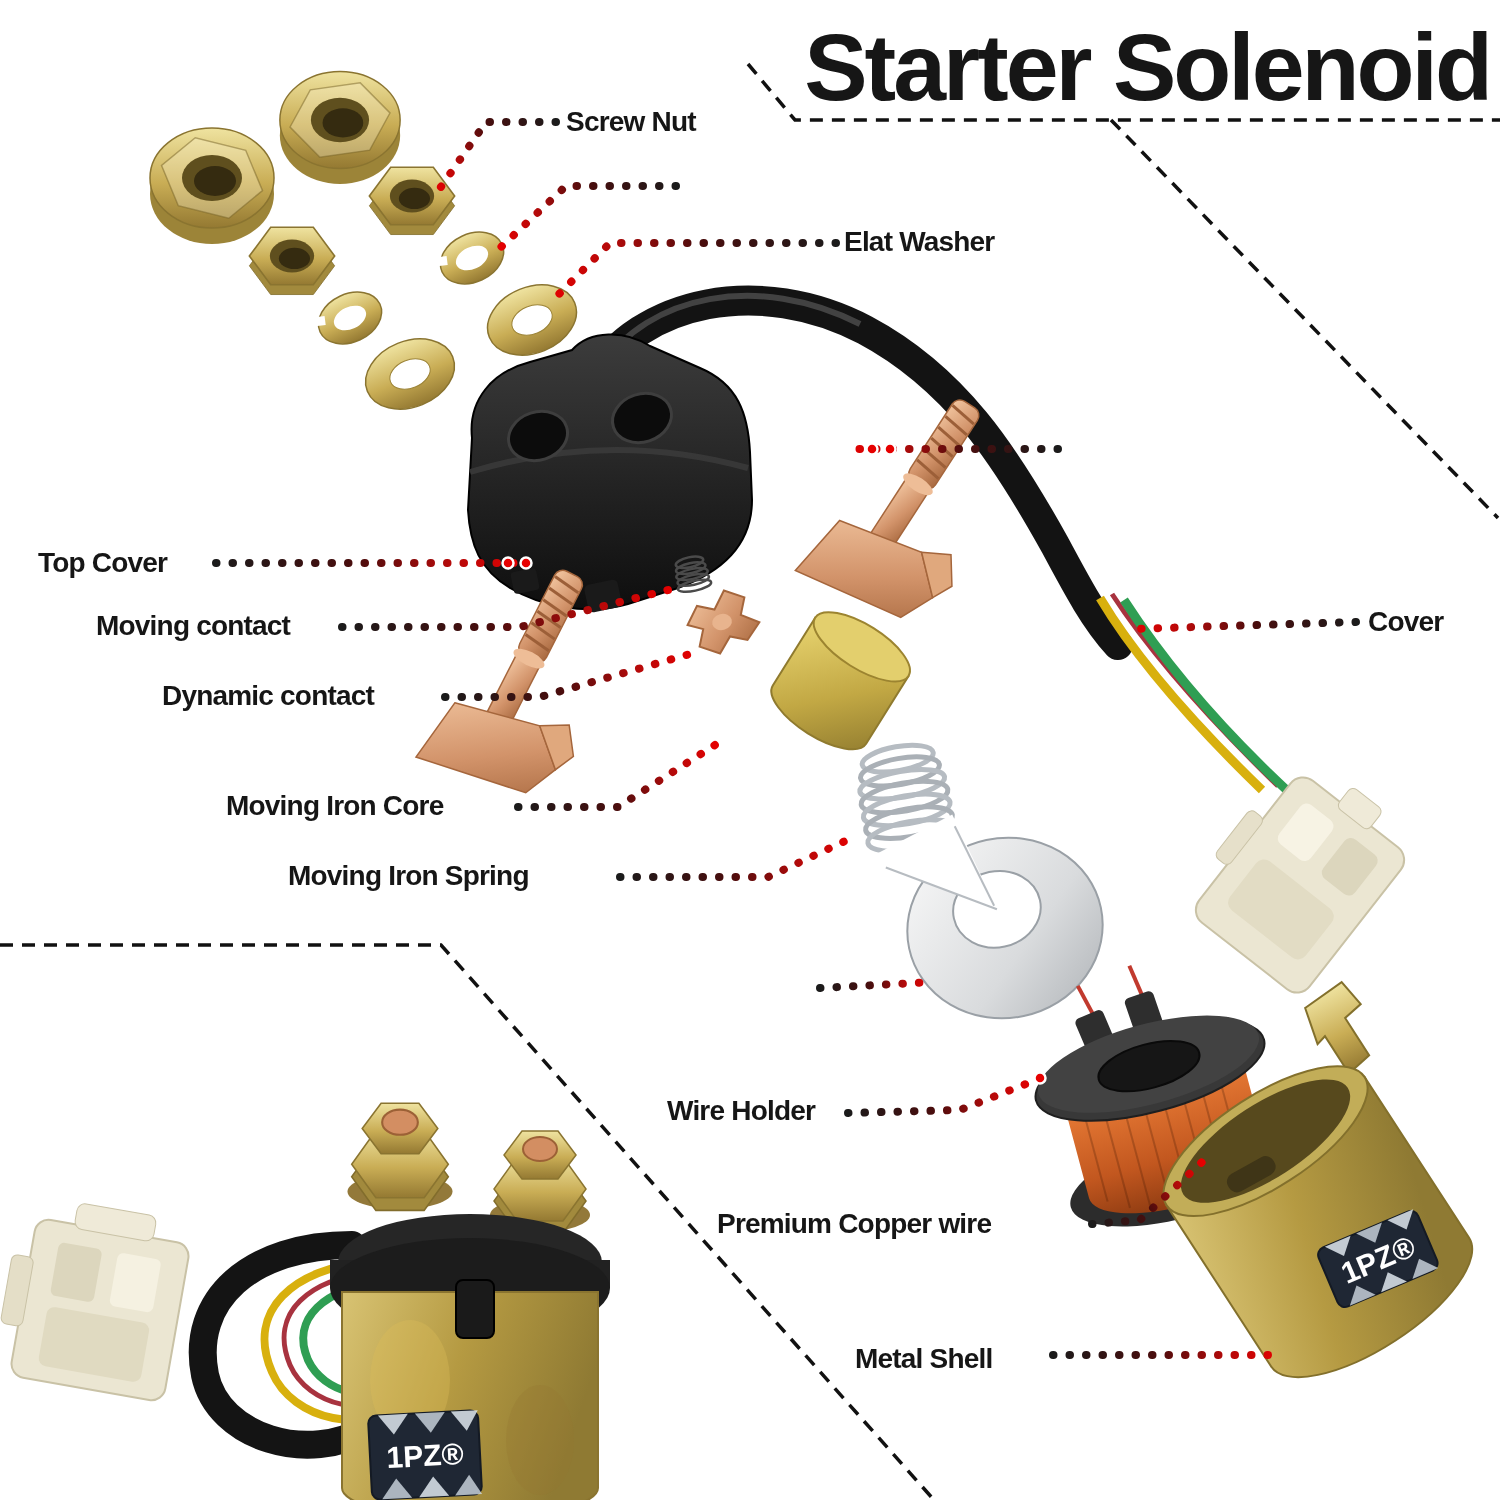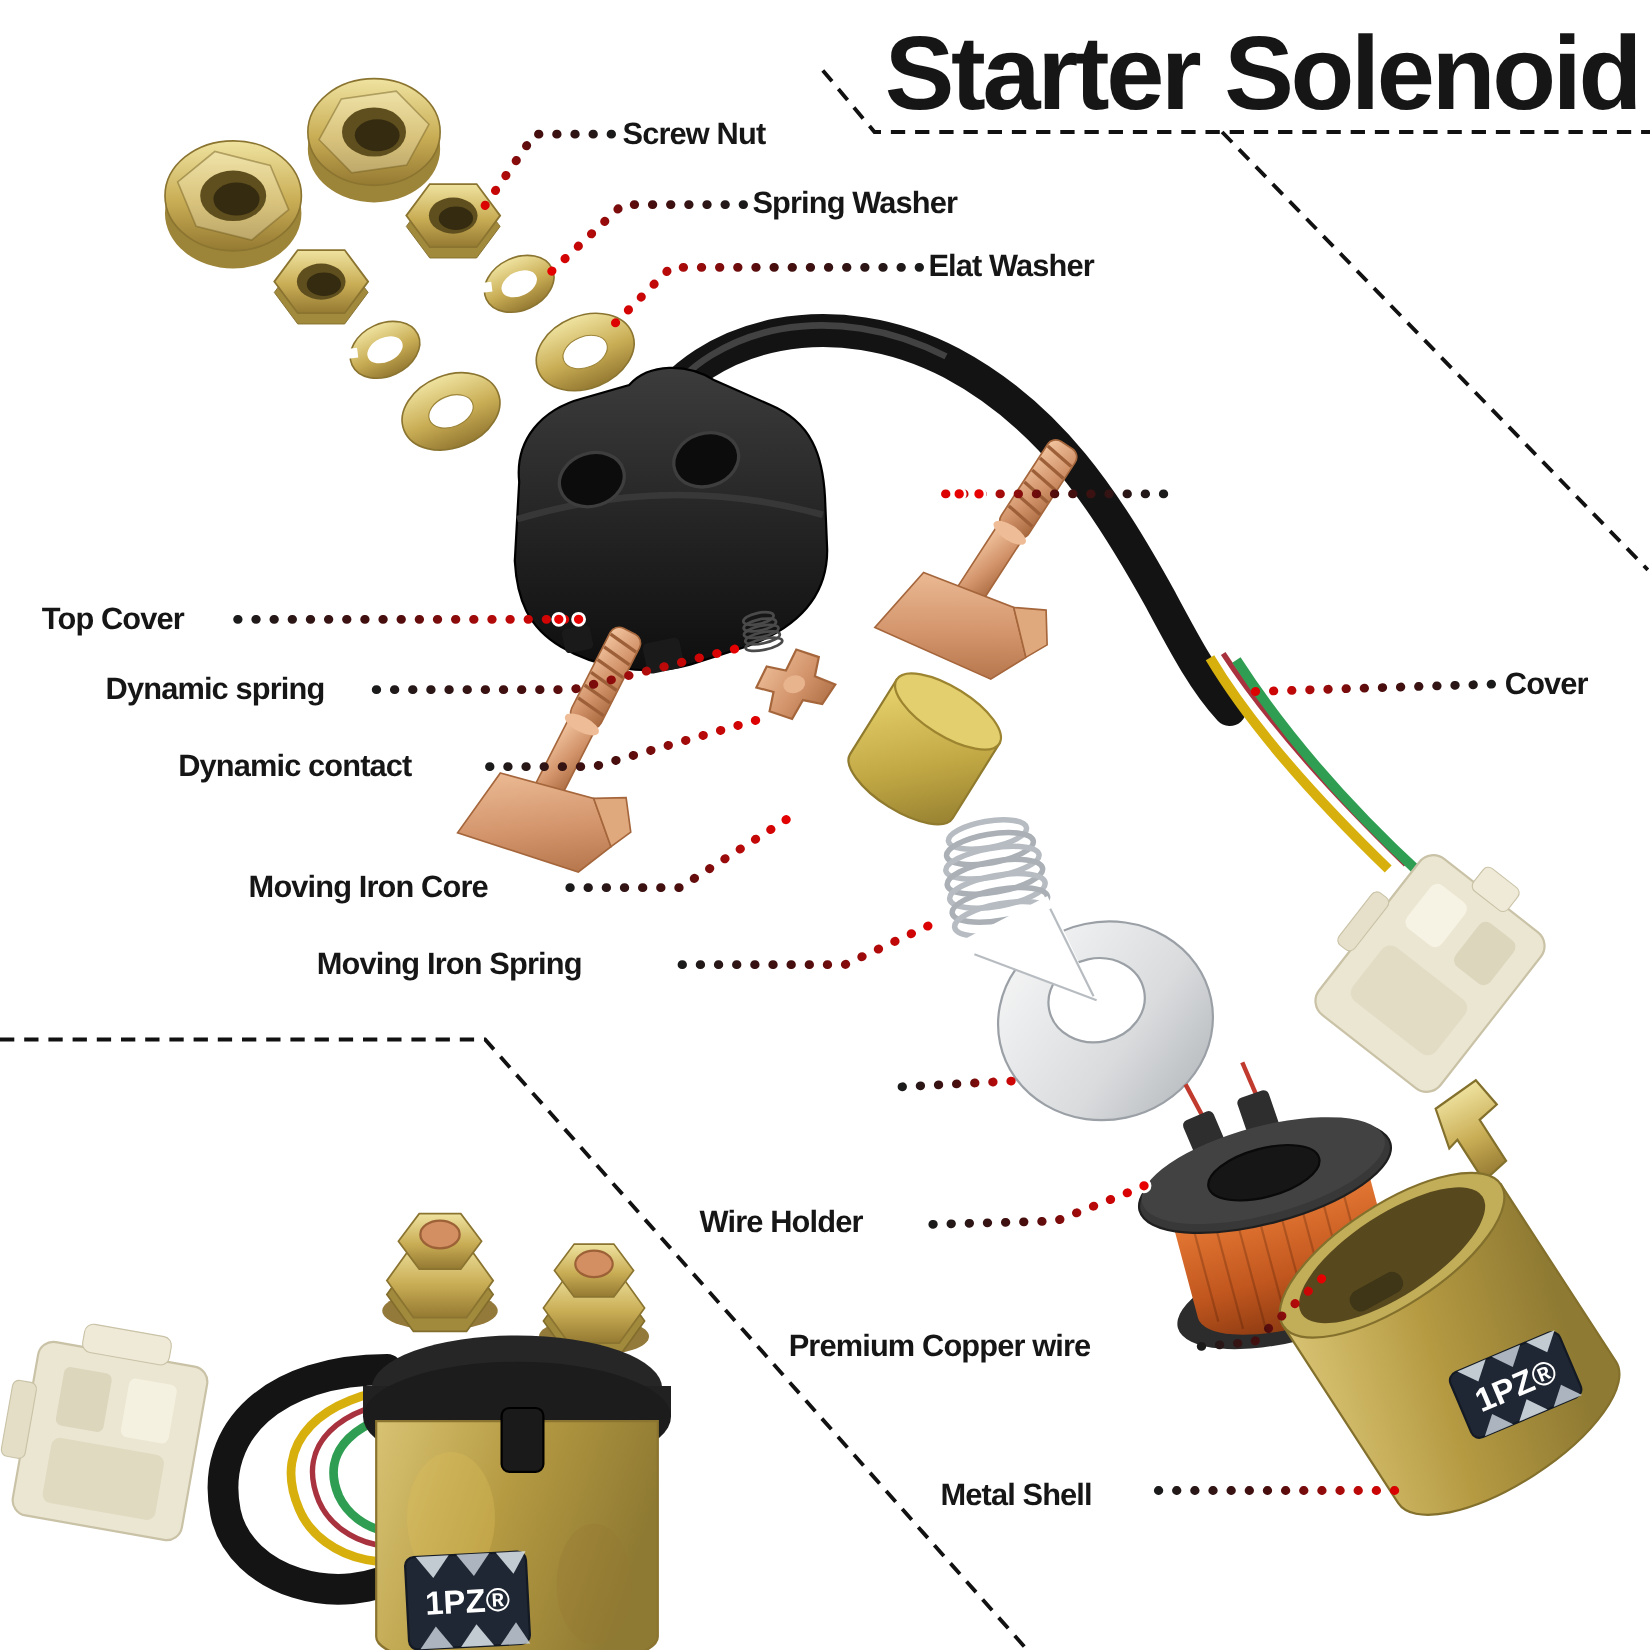--- a/index.html
+++ b/index.html
@@ -395,25 +395,24 @@
         <circle cx="526" cy="563" r="5.5"></circle>
     <circle cx="872" cy="449" r="5.5"></circle>
         <circle cx="890" cy="449" r="5.5"></circle>
     <circle cx="1040" cy="1078" r="5.5"></circle>
   </g>
 </svg>
 
 <div class="page-title">Starter Solenoid</div>
 
 <div class="lbl" style="left:566px;top:100px">Screw Nut</div>
-<div class="lbl" style="left:684px;top:163px">Spring Washer</div>
 <div class="lbl" style="left:844px;top:220px">Elat Washer</div>
 <div class="lbl" style="left:38px;top:541px">Top Cover</div>
-<div class="lbl" style="left:96px;top:604px">Dynamic spring</div>
+<div class="lbl" style="left:96px;top:604px">Moving contact</div>
 <div class="lbl" style="left:162px;top:674px">Dynamic contact</div>
 <div class="lbl" style="left:1368px;top:600px">Cover</div>
 <div class="lbl" style="left:226px;top:784px">Moving Iron Core</div>
 <div class="lbl" style="left:288px;top:854px">Moving Iron Spring</div>
-<div class="lbl" style="left:636px;top:1089px">Wire Holder</div>
+<div class="lbl" style="left:667px;top:1089px">Wire Holder</div>
 <div class="lbl" style="left:717px;top:1202px">Premium Copper wire</div>
 <div class="lbl" style="left:855px;top:1337px">Metal Shell</div>
 
 </div>
 
 </body></html>

